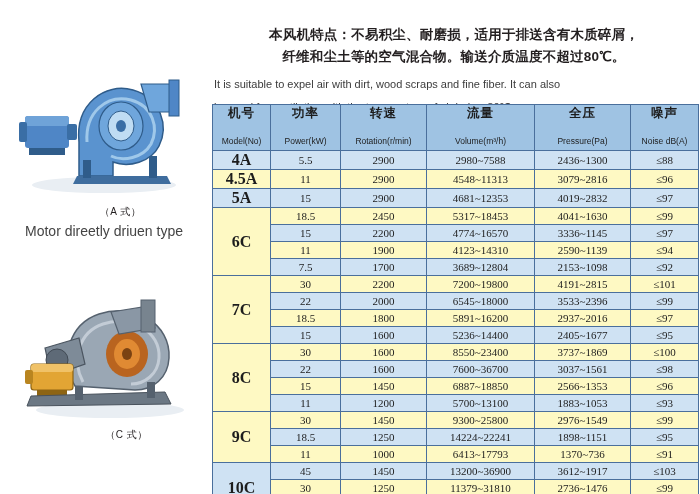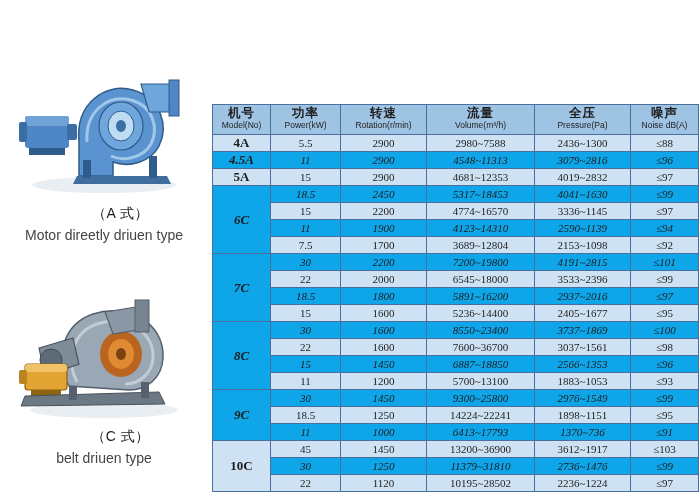--- a/index.html
+++ b/index.html
@@ -28,24 +28,24 @@
     width: 208px;
     height: 460px;
   }
   .fig {
     position: absolute;
     left: 0;
     width: 208px;
     text-align: center;
   }
   .fig-a { top: 38px; }
-  .fig-c { top: 268px; }
+  .fig-c { top: 268px; padding-left: 6px; }
 
   .fig-caption-cn {
-    font-size: 14px;
+    font-size: 10px;
     color: #231f20;
     margin-top: 6px;
     letter-spacing: 0.5px;
     margin-left: 33px;
   }
   .fig-caption-en {
     font-size: 14px;
     color: #444;
     margin-top: 4px;
   }
@@ -102,37 +102,36 @@
   .th-cn {
     display: block;
     font-size: 12.5px;
     font-weight: bold;
     letter-spacing: 1px;
   }
   .th-en {
     display: block;
     font-size: 8.5px;
     font-weight: normal;
-    margin-top: 1px;
+    margin-top: 17px;
   }
   table.spec tbody td {
     background: #cfe2f3;
     font-size: 11px;
     height: 16px;
     padding: 0;
     font-family: "Liberation Serif", serif;
   }
   table.spec tbody td.model {
-    font-size: 13px;
+    font-size: 16px;
     font-weight: bold;
     background: #cfe2f3;
   }
   table.spec tbody tr.alt td {
-    background: #0ea5e9;
-    font-style: italic;
+    background: #fef9c3;
   }
 
   col.c-model { width: 58px; }
   col.c-power { width: 70px; }
   col.c-rot   { width: 86px; }
   col.c-vol   { width: 108px; }
   col.c-pres  { width: 96px; }
   col.c-noise { width: 68px; }
 </style>
 </head>
@@ -201,24 +200,29 @@
           <rect x="16" y="70" width="42" height="8" rx="3" fill="#f0c268"></rect>
           <rect x="10" y="76" width="8" height="14" rx="2" fill="#b98520"></rect>
           <rect x="22" y="96" width="30" height="6" fill="#8d6413"></rect>
         </g>
 
         <path d="M16 102 L150 98 L156 110 L12 112 Z" fill="#6c7884" stroke="#49525c" stroke-width="1"></path>
         <rect x="60" y="92" width="8" height="14" fill="#55616e"></rect>
         <rect x="132" y="88" width="8" height="16" fill="#55616e"></rect>
       </svg>
       <div class="fig-caption-cn">（C 式）</div>
-      <div class="fig-caption-en">belt driuen type</div>
     </div>
   </div>
 
+  <div class="headings">
+    <div class="head-cn">本风机特点：不易积尘、耐磨损，适用于排送含有木质碎屑，</div>
+    <div class="head-cn">纤维和尘土等的空气混合物。输送介质温度不超过80℃。</div>
+    <div class="head-en">It is suitable to expel air with dirt, wood scraps and fine fiber. It can also</div>
+    <div class="head-en">be used for ventilation with the temperature of air below 80℃.</div>
+  </div>
 
   <div class="table-wrap">
     <table class="spec">
       <colgroup>
         <col class="c-model">
           <col class="c-power">
           <col class="c-rot">
         <col class="c-vol">
           <col class="c-pres">
           <col class="c-noise">

